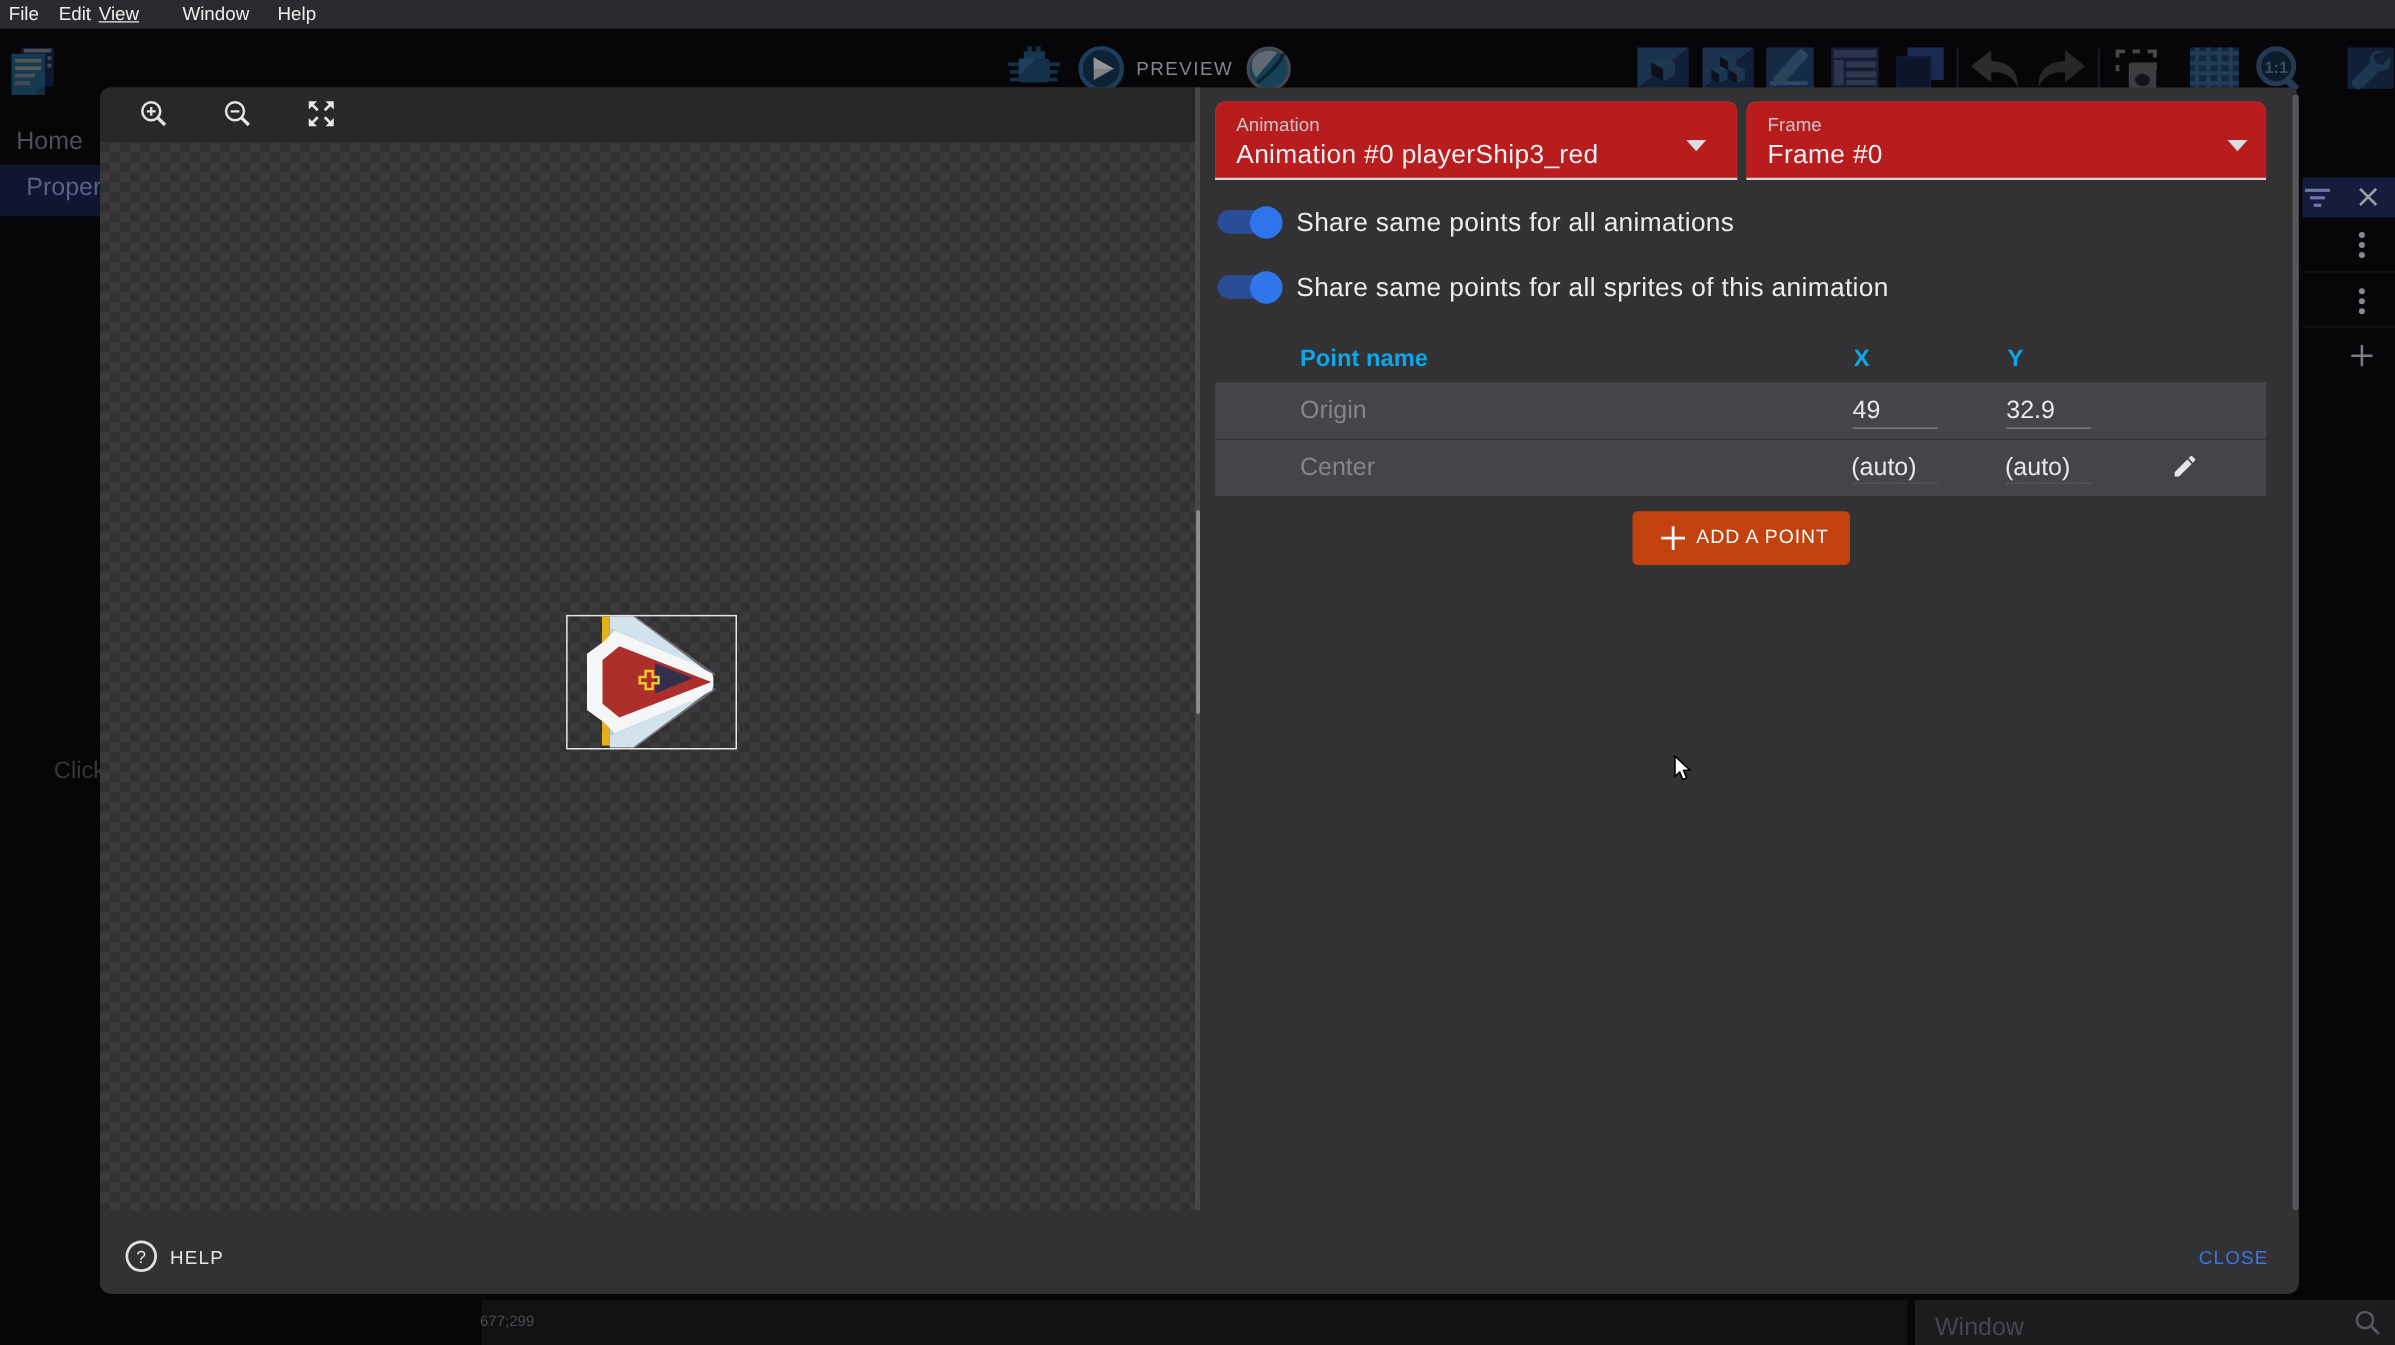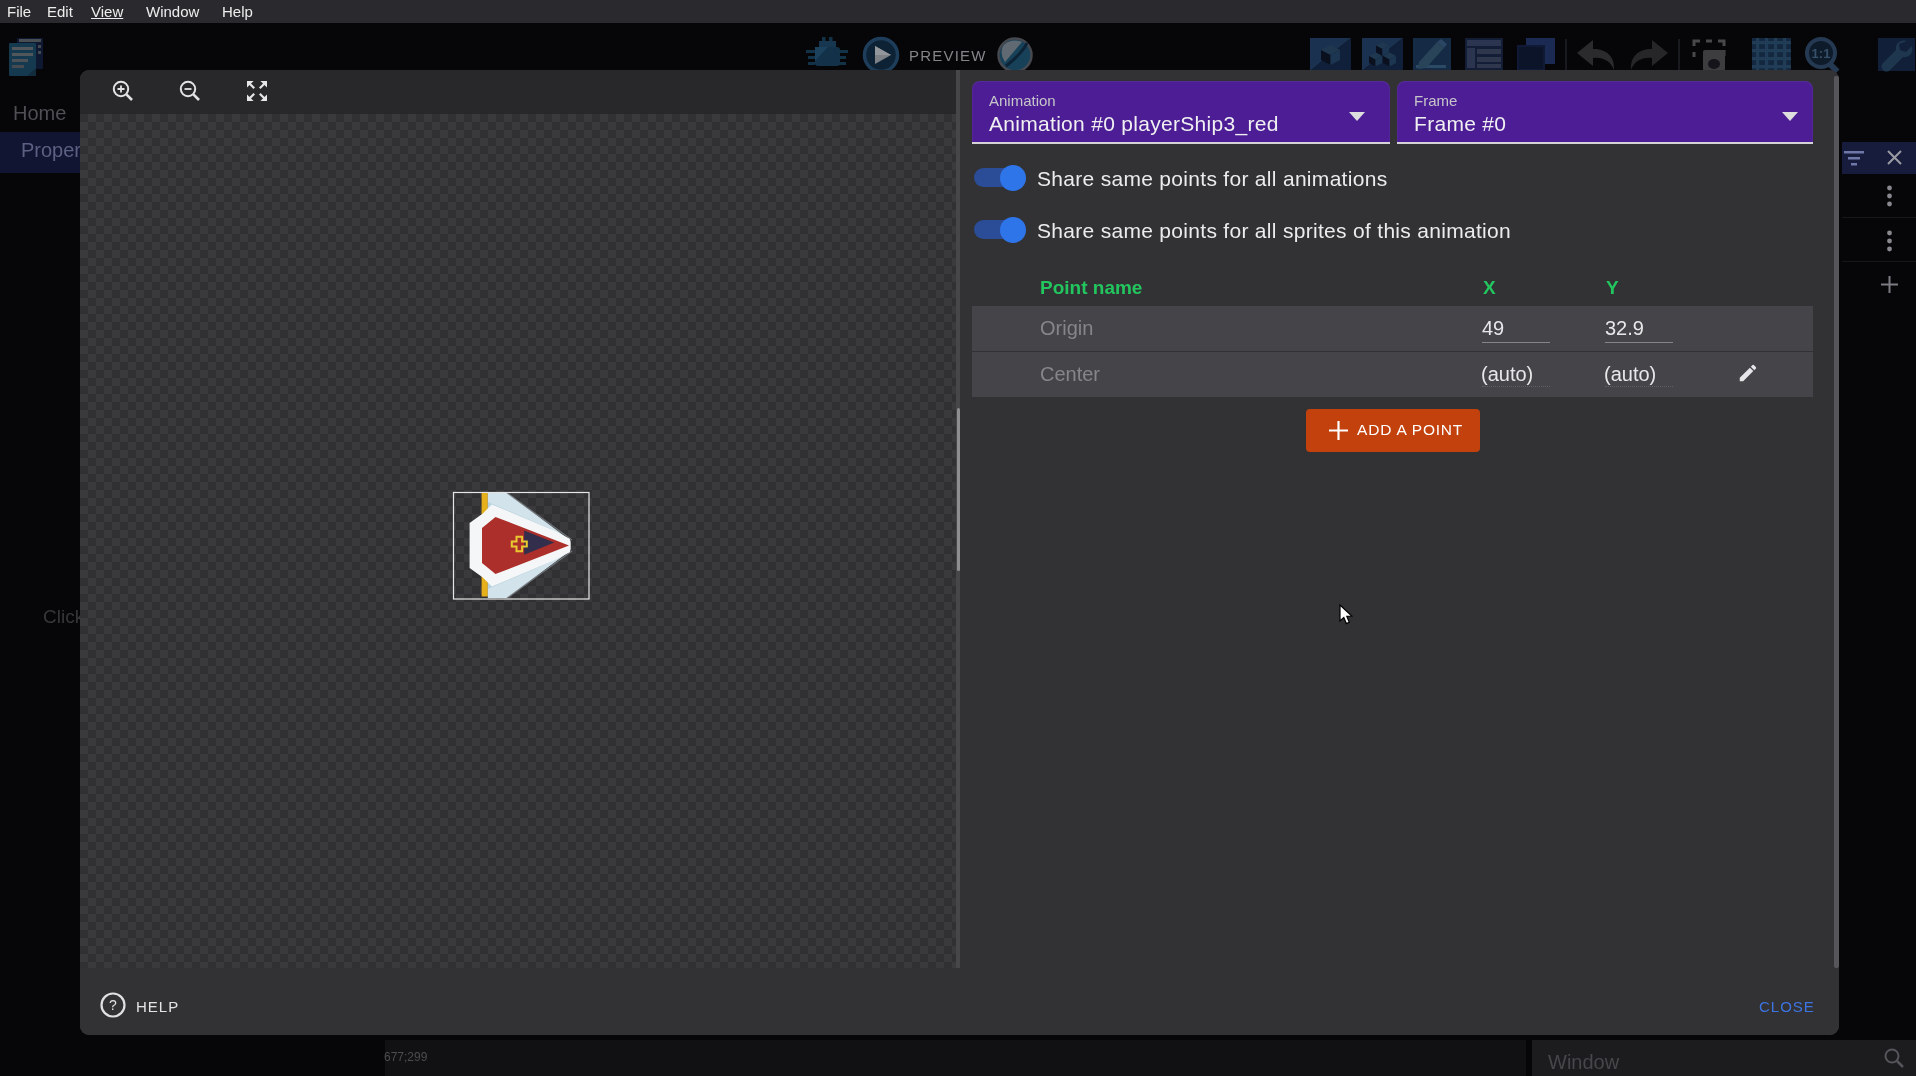--- a/index.html
+++ b/index.html
@@ -21,46 +21,46 @@
     background-image:
       linear-gradient(45deg,#3a3a3d 25%,transparent 25%,transparent 75%,#3a3a3d 75%),
       linear-gradient(45deg,#3a3a3d 25%,transparent 25%,transparent 75%,#3a3a3d 75%);
     background-size:16px 16px;
     background-position:0 0,8px 8px;
   }
   #cscroll { position:absolute; left:876px; top:0px; width:4px; height:898px; background:#47474a; }
   #cthumb { position:absolute; left:876.5px; top:338px; width:3px; height:163px; background:#8e8e90; border-radius:2px; }
 
   
-  .sel { position:absolute; background:#4c1d95; border-radius:8px 8px 0 0; border-bottom:2px solid #d4d4d7; box-shadow:inset 0 1px 0 rgba(255,255,255,0.06), inset 1px 0 0 rgba(255,255,255,0.04), inset -1px 0 0 rgba(255,255,255,0.04); }
+  .sel { position:absolute; background:#b91c1c; border-radius:8px 8px 0 0; border-bottom:2px solid #d4d4d7; box-shadow:inset 0 1px 0 rgba(255,255,255,0.06), inset 1px 0 0 rgba(255,255,255,0.04), inset -1px 0 0 rgba(255,255,255,0.04); }
   .sel .lbl { position:absolute; left:17px; top:11px; font-size:15px; color:#c6c6ca; }
   .sel .val { position:absolute; left:17px; top:31px; font-size:21px; letter-spacing:0.3px; color:#f0f0f2; }
   .toglbl { position:absolute; font-size:21px; letter-spacing:0.3px; color:#ececee; }
   .track { position:absolute; width:50px; height:19px; border-radius:10px; background:#2b4c97; }
   .knob  { position:absolute; width:26px; height:26px; border-radius:50%; background:#2e75ea; }
-  .th { position:absolute; font-size:19px; font-weight:bold; color:#22c55e; }
+  .th { position:absolute; font-size:19px; font-weight:bold; color:#0ea5e9; }
   .row { position:absolute; left:892px; width:841px; height:45px; background:#454549; }
   .rowtxt { position:absolute; font-size:20px; color:#85858a; }
   .rowval { position:absolute; font-size:20px; color:#e8e8ea; }
   .vline { position:absolute; height:1px; width:68px; background:#85858a; }
 
   #addbtn { position:absolute; left:1226px; top:339px; width:174px; height:43px; background:#c2410c; border-radius:4px; color:#ffffff; }
 
   #botbar { position:absolute; left:0; top:900px; width:1759px; height:65px; background:#323234; border-radius:0 0 9px 9px; }
 
   #rscroll { position:absolute; left:1754px; top:6px; width:4.5px; height:892px; background:#57575b; border-radius:2px; }
 </style>
 </head>
 <body>
 <div id="stage">
 
   <div id="menubar">
     <span style="left:7px;">File</span>
     <span style="left:47px;">Edit</span>
-    <span style="left:91px;text-decoration:underline;">View</span>
+    <span style="left:79px;text-decoration:underline;">View</span>
     <span style="left:146px;">Window</span>
     <span style="left:222px;">Help</span>
   </div>
 
   <div id="apptoolbar" class="abs" style="left:0;top:23px;width:1916px;height:67px;background:#060608;"></div>
 
   <svg class="abs" style="left:9px;top:38px;" width="37" height="40" viewBox="0 0 37 40">
     <rect x="8" y="0" width="26" height="31" rx="1" fill="#0e1830"></rect>
     <rect x="0" y="5" width="27" height="33" rx="1" fill="#15394e"></rect>
     <rect x="10" y="1" width="22" height="3" fill="#494e53"></rect>

